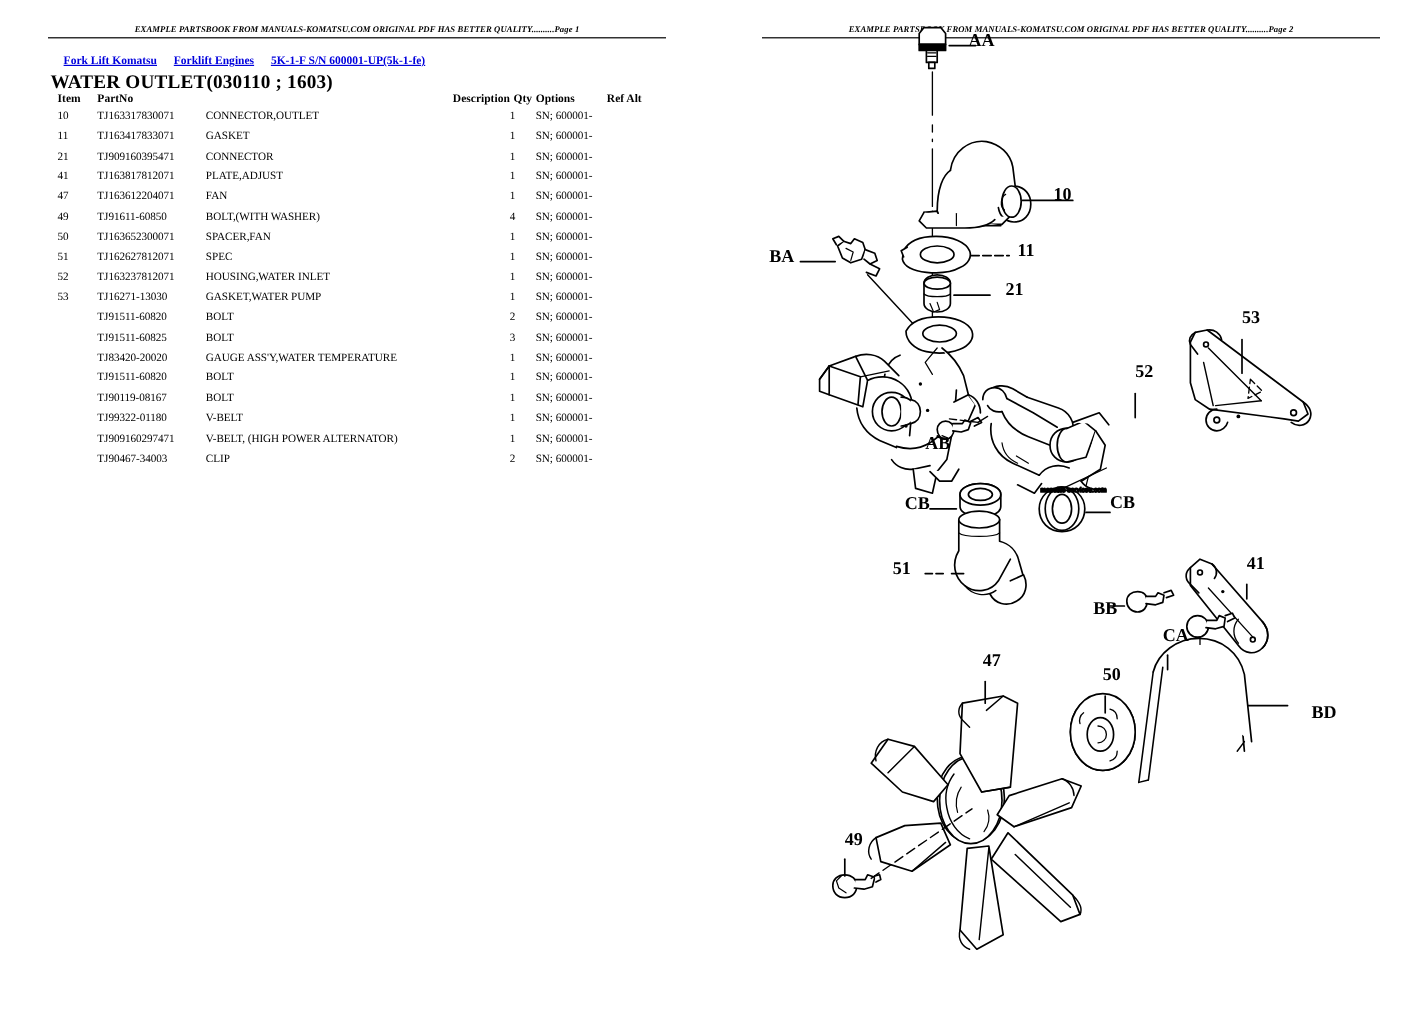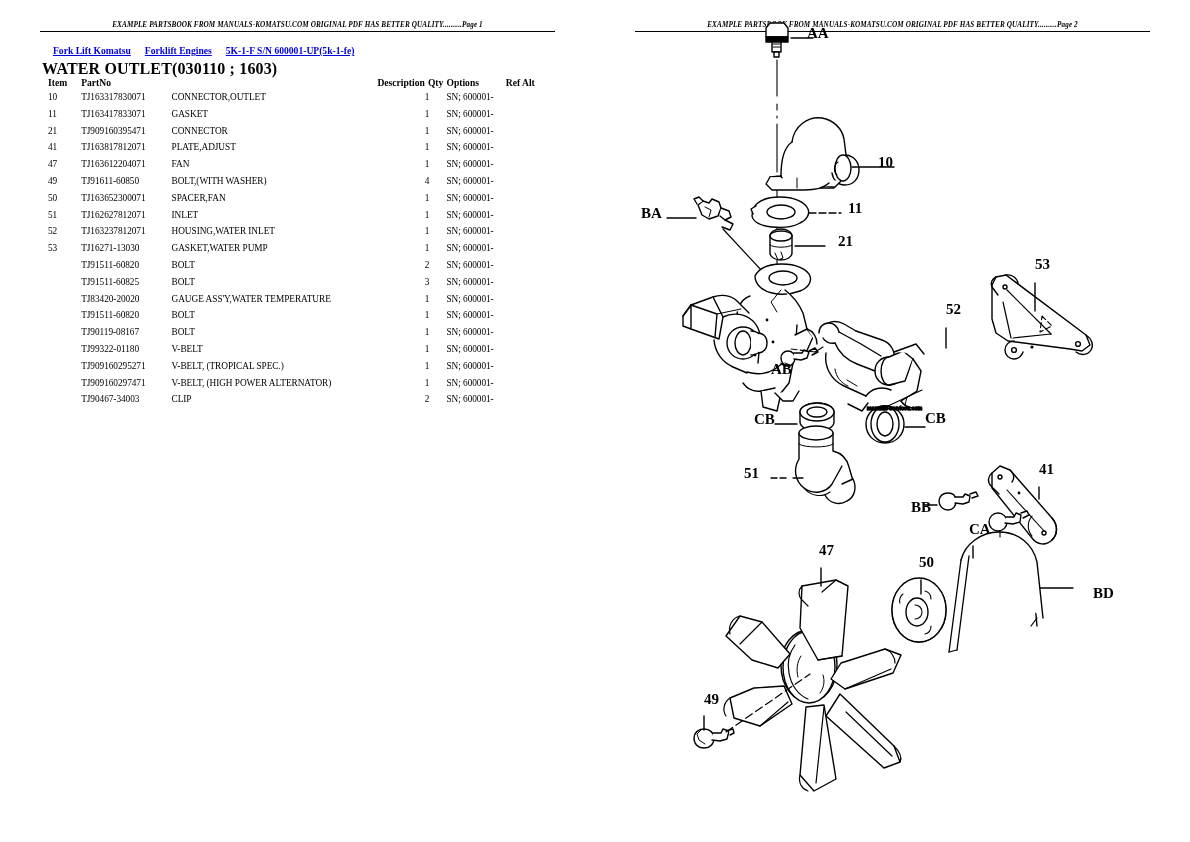--- a/index.html
+++ b/index.html
@@ -215,21 +215,21 @@
           <td class="col-item">50</td>
           <td class="col-part">TJ163652300071</td>
           <td class="col-desc">SPACER,FAN</td>
           <td class="col-qty">1</td>
           <td class="col-opt">SN; 600001-</td>
           <td class="col-ref"></td>
         </tr>
         <tr>
           <td class="col-item">51</td>
           <td class="col-part">TJ162627812071</td>
-          <td class="col-desc">INLET</td>
+          <td class="col-desc">SPEC</td>
           <td class="col-qty">1</td>
           <td class="col-opt">SN; 600001-</td>
           <td class="col-ref"></td>
         </tr>
         <tr>
           <td class="col-item">52</td>
           <td class="col-part">TJ163237812071</td>
           <td class="col-desc">HOUSING,WATER INLET</td>
           <td class="col-qty">1</td>
           <td class="col-opt">SN; 600001-</td>
@@ -280,28 +280,20 @@
           <td class="col-part">TJ90119-08167</td>
           <td class="col-desc">BOLT</td>
           <td class="col-qty">1</td>
           <td class="col-opt">SN; 600001-</td>
           <td class="col-ref"></td>
         </tr>
         <tr>
           <td class="col-item"></td>
           <td class="col-part">TJ99322-01180</td>
           <td class="col-desc">V-BELT</td>
-          <td class="col-qty">1</td>
-          <td class="col-opt">SN; 600001-</td>
-          <td class="col-ref"></td>
-        </tr>
-        <tr>
-          <td class="col-item"></td>
-          <td class="col-part">TJ909160295271</td>
-          <td class="col-desc">V-BELT, (TROPICAL SPEC.)</td>
           <td class="col-qty">1</td>
           <td class="col-opt">SN; 600001-</td>
           <td class="col-ref"></td>
         </tr>
         <tr>
           <td class="col-item"></td>
           <td class="col-part">TJ909160297471</td>
           <td class="col-desc">V-BELT, (HIGH POWER ALTERNATOR)</td>
           <td class="col-qty">1</td>
           <td class="col-opt">SN; 600001-</td>

